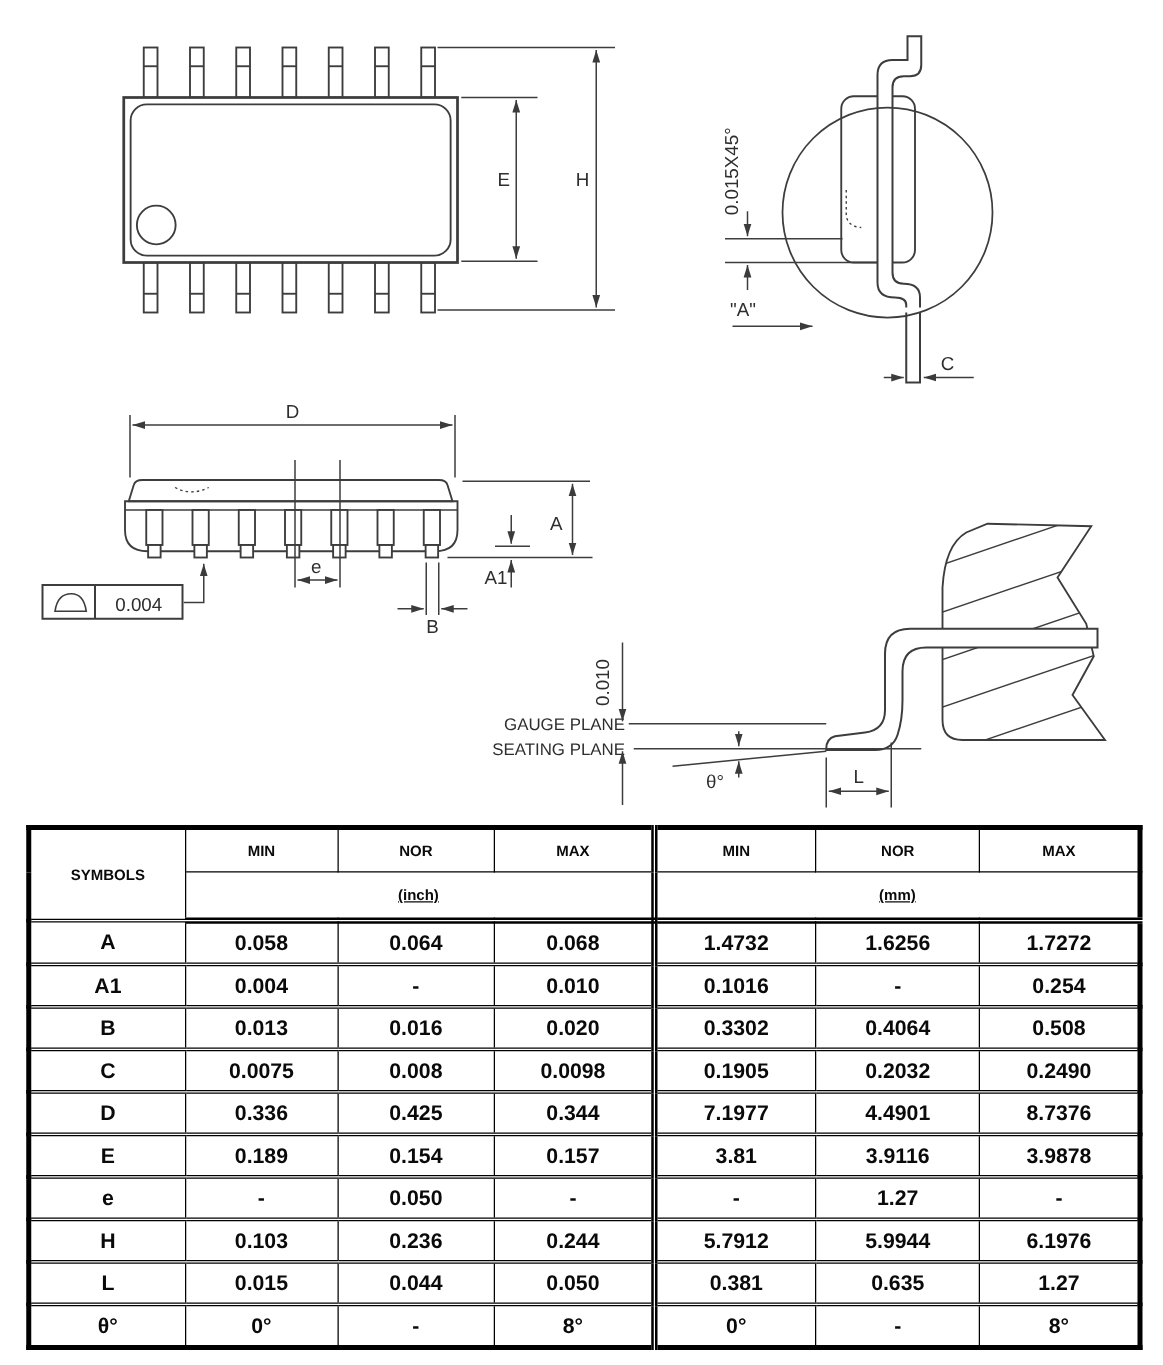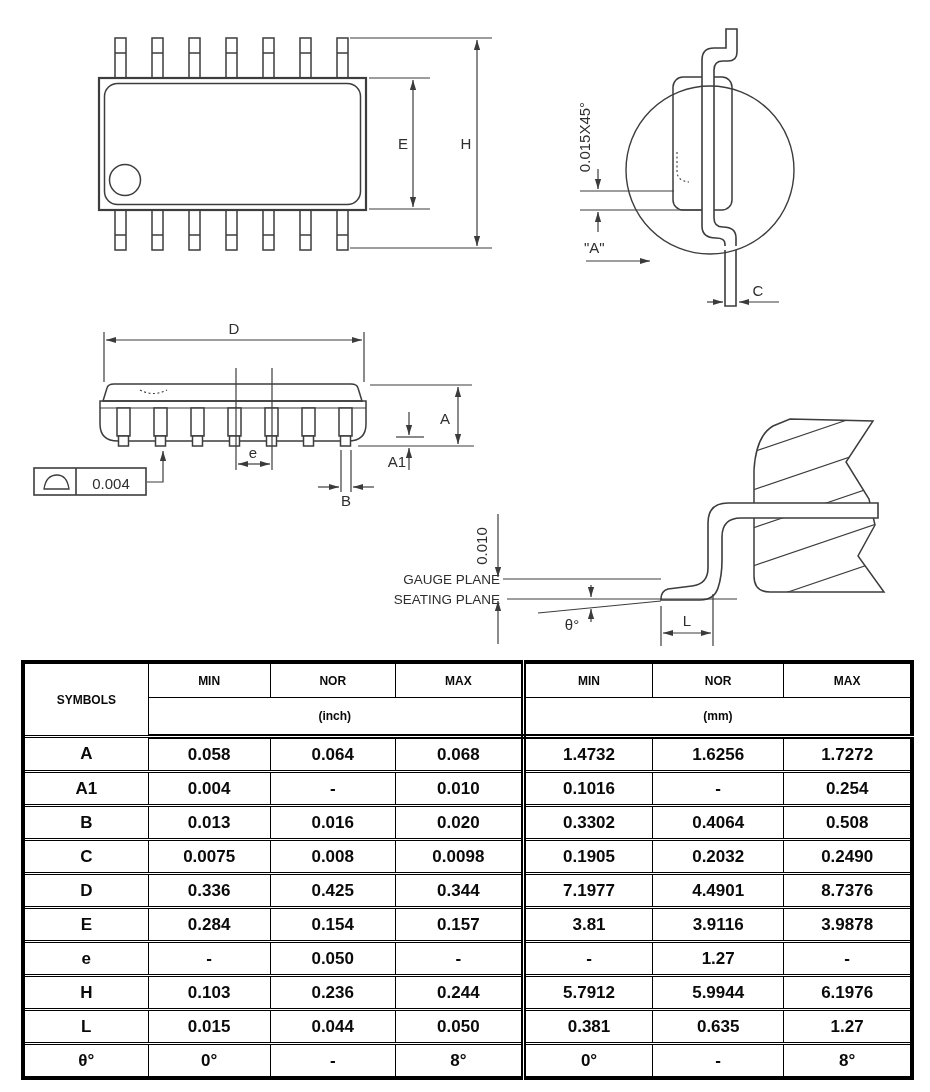--- a/index.html
+++ b/index.html
@@ -14,21 +14,21 @@
              border:4px solid #000;background:#fff;}
   table.dims th, table.dims td{
       font-family:"Liberation Sans", sans-serif;
       font-weight:bold;color:#0a0a0a;text-align:center;vertical-align:middle;
       border:1.5px solid #000;padding:0;}
   table.dims th{font-size:12px;height:33px;}
   table.dims td{font-size:17px;height:31px;border-top:3px double #000;}
   th.sym-h{font-size:17px;border-right:5px double #000;}
   td.sym{border-right:5px double #000;}
   .group-end{border-right:5px double #000 !important;}
-  tr.unit-row th{border-bottom:5px double #000;height:36px;}
+  tr.unit-row th{border-bottom:5px double #000;height:36px;text-decoration:underline;}
 </style>
 </head>
 <body>
 
 <div id="page">
 
   <svg width="930" height="658" viewBox="0 0 930 658">
     <defs>
       <marker id="ah" markerUnits="userSpaceOnUse" markerWidth="11" markerHeight="8" refX="10" refY="4" orient="auto-start-reverse">
         <path d="M0,0.9 L10,4 L0,7.1 Z" fill="#3b3b3b"></path>
@@ -303,21 +303,21 @@
             <td class="sym">D</td>
             <td>0.336</td>
             <td>0.425</td>
             <td class="group-end">0.344</td>
             <td>7.1977</td>
             <td>4.4901</td>
             <td>8.7376</td>
           </tr>
           <tr>
             <td class="sym">E</td>
-            <td>0.284</td>
+            <td>0.189</td>
             <td>0.154</td>
             <td class="group-end">0.157</td>
             <td>3.81</td>
             <td>3.9116</td>
             <td>3.9878</td>
           </tr>
           <tr>
             <td class="sym">e</td>
             <td>-</td>
             <td>0.050</td>

